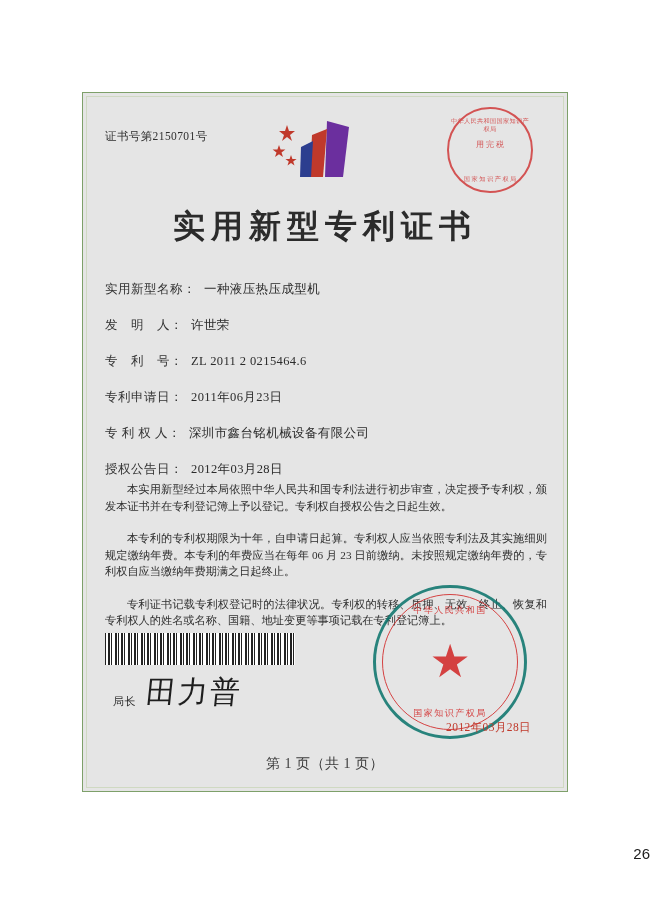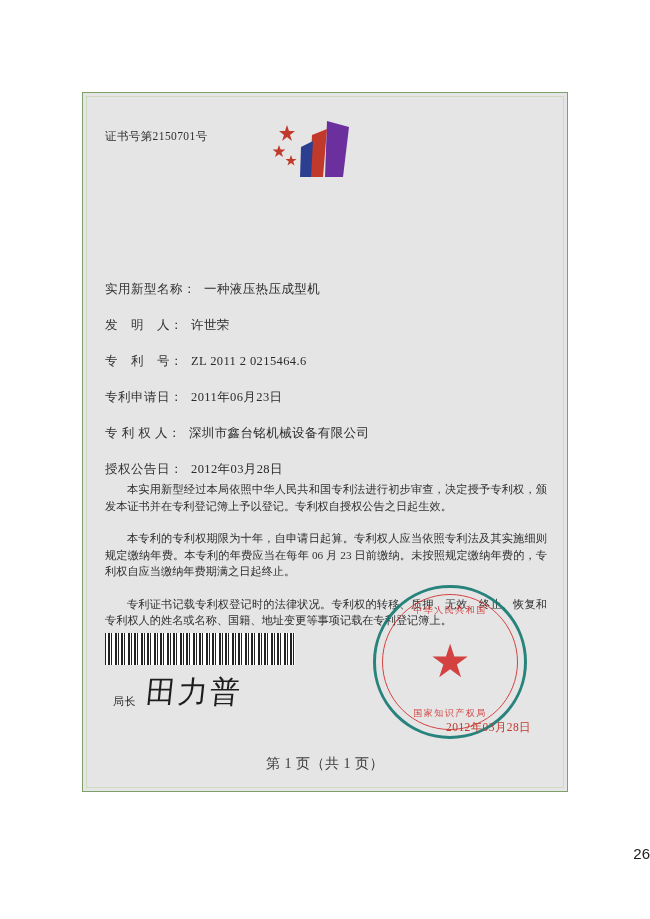--- a/index.html
+++ b/index.html
@@ -280,21 +280,27 @@
         <path d="M47 20 L62 14 L58 62 L45 62 Z" fill="#c0392b"></path>
         <path d="M36 32 L48 26 L46 62 L35 62 Z" fill="#2c3e8f"></path>
         <g fill="#c0392b">
           <polygon points="22,10 24,16 30,16 25,20 27,26 22,22 17,26 19,20 14,16 20,16"></polygon>
           <polygon points="14,30 15.6,34.6 20.4,34.6 16.5,37.5 18,42 14,39.2 10,42 11.5,37.5 7.6,34.6 12.4,34.6"></polygon>
           <polygon points="26,40 27.4,44 31.6,44 28.2,46.6 29.5,50.6 26,48.1 22.5,50.6 23.8,46.6 20.4,44 24.6,44"></polygon>
         </g>
       </svg>
     </div>
 
-
+    <div class="red-seal-top">
+      <div class="rs-arc">中华人民共和国国家知识产权局</div>
+      <div class="rs-mid">用 完 税</div>
+      <div class="rs-bot">国 家 知 识 产 权 局</div>
+    </div>
+
+    <div class="cert-title">实用新型专利证书</div>
 
     <div class="fields">
       <div class="field-row">
         <span class="field-label">实用新型名称：</span>
         <span class="field-value">一种液压热压成型机</span>
       </div>
       <div class="field-row">
         <span class="field-label">发　明　人：</span>
         <span class="field-value">许世荣</span>
       </div>

